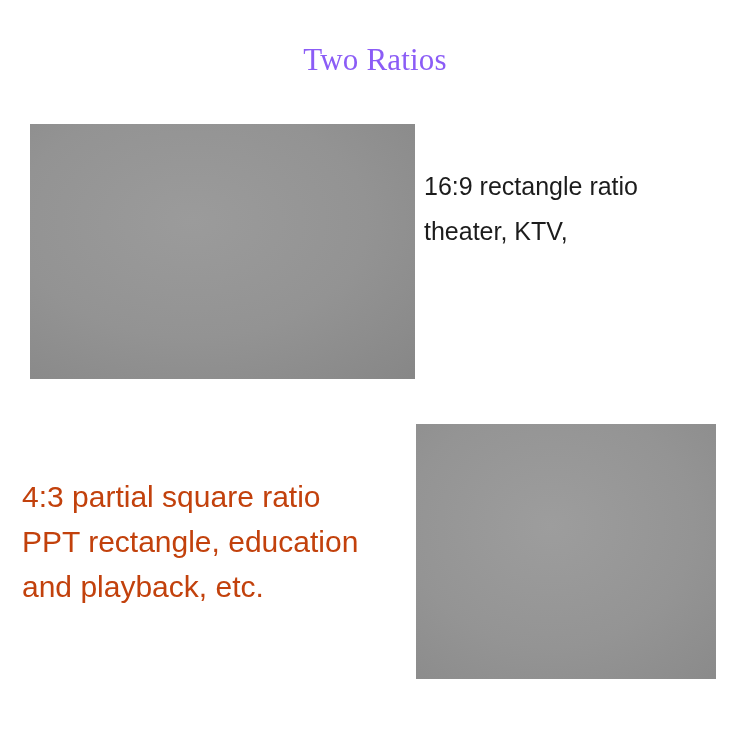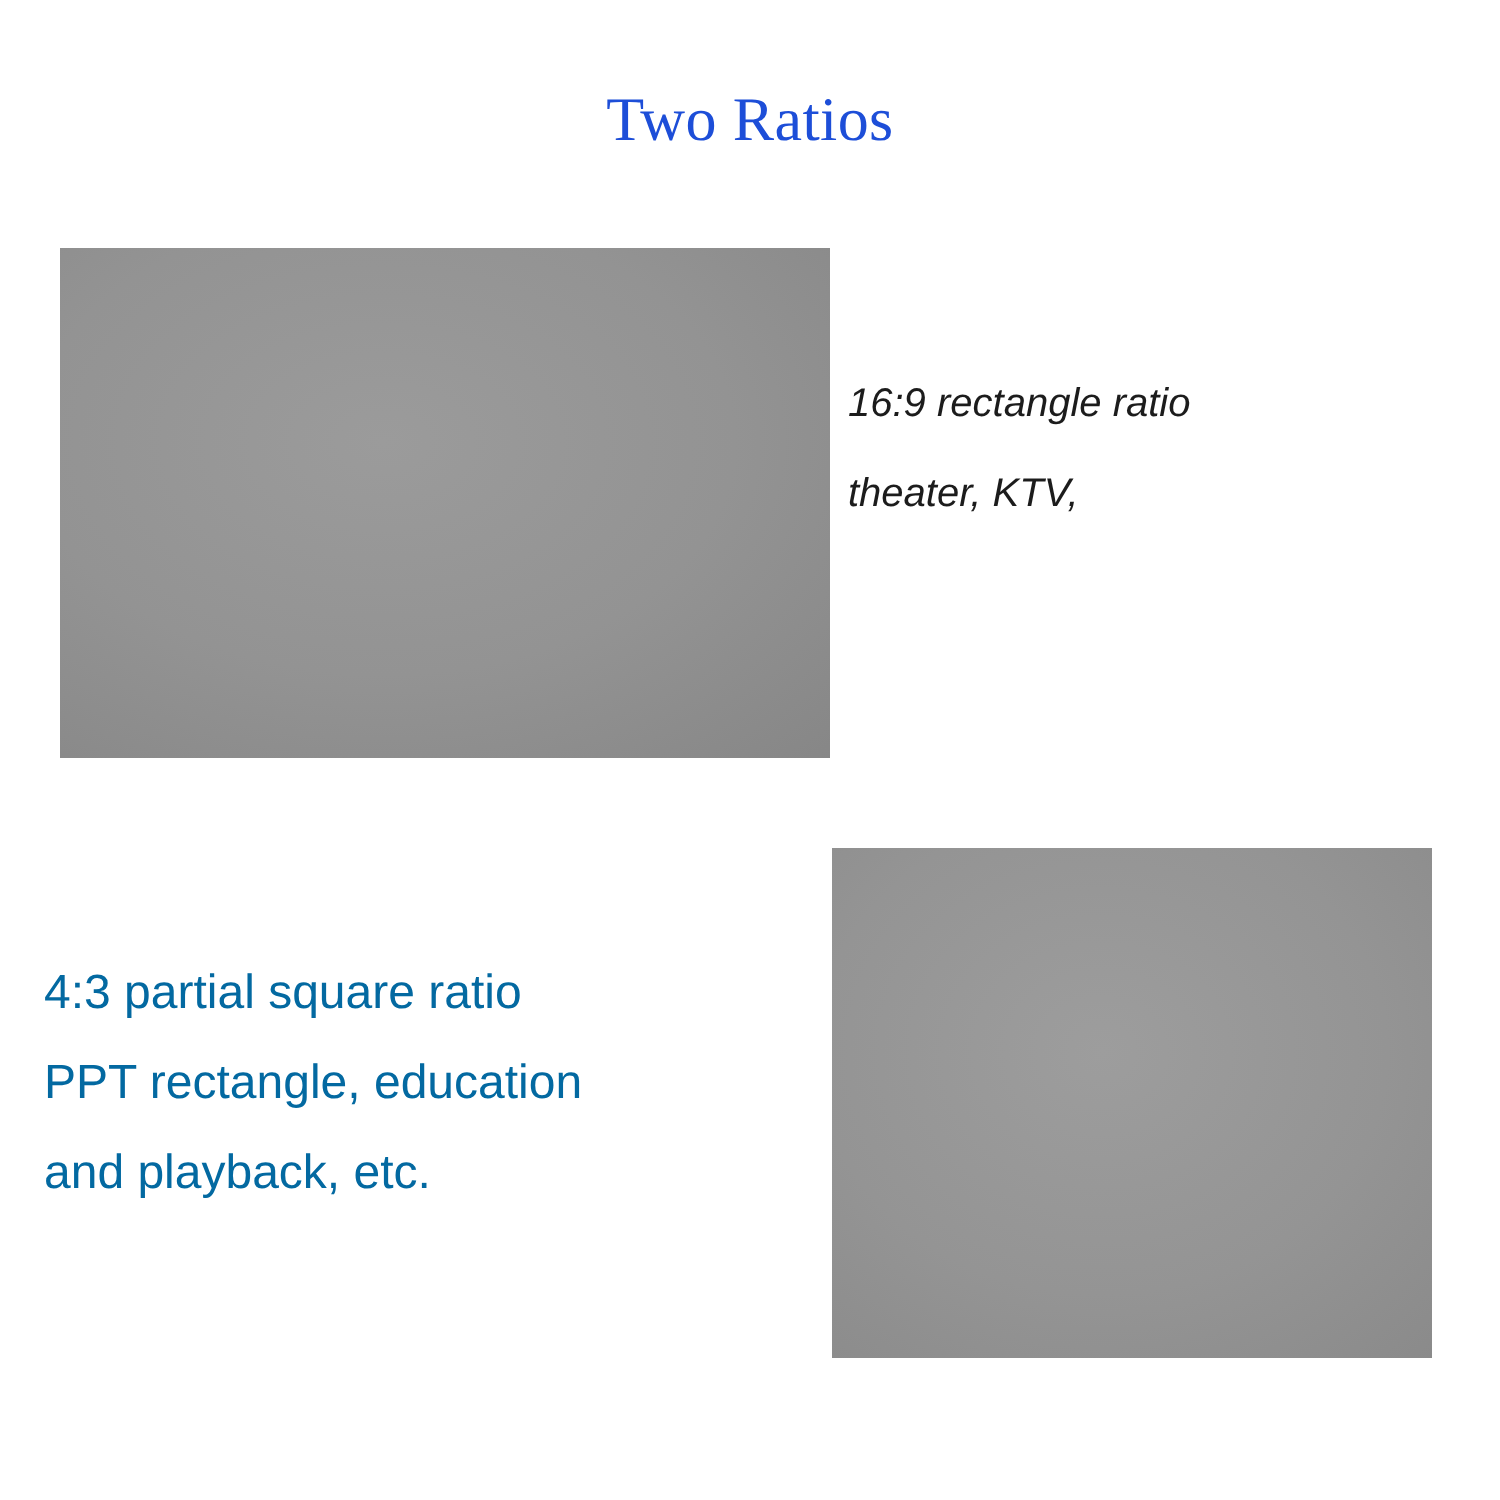--- a/index.html
+++ b/index.html
@@ -20,63 +20,62 @@
     background: #ffffff;
   }
   .title {
     position: absolute;
     top: 42px;
     left: 0;
     width: 750px;
     text-align: center;
     font-family: "Liberation Serif", serif;
     font-size: 31px;
-    color: #1d4ed8;
+    color: #8b5cf6;
     letter-spacing: 0.2px;
   }
 
   
   .swatch-wide {
     position: absolute;
     left: 30px;
     top: 124px;
     width: 385px;
     height: 255px;
     background:
       radial-gradient(ellipse 120% 120% at 42% 38%, #9b9b9b 0%, #939393 38%, #868686 72%, #7e7e7e 100%);
   }
   .text-wide {
     position: absolute;
     left: 424px;
-    top: 180px;
+    top: 164px;
     width: 316px;
-    font-size: 20px;
+    font-size: 25px;
     line-height: 45px;
     color: #1c1c1c;
-    font-style: italic;
   }
 
   
   .swatch-square {
     position: absolute;
     left: 416px;
     top: 424px;
     width: 300px;
     height: 255px;
     background:
       radial-gradient(ellipse 125% 125% at 45% 40%, #9d9d9d 0%, #949494 38%, #878787 74%, #7f7f7f 100%);
   }
   .text-square {
     position: absolute;
     left: 22px;
     top: 474px;
     width: 392px;
-    font-size: 24px;
+    font-size: 30px;
     line-height: 45px;
-    color: #0369a1;
+    color: #c2410c;
   }
   .line {
     display: block;
     white-space: pre;
   }
 </style>
 </head>
 <body>
 
 <div class="page">

